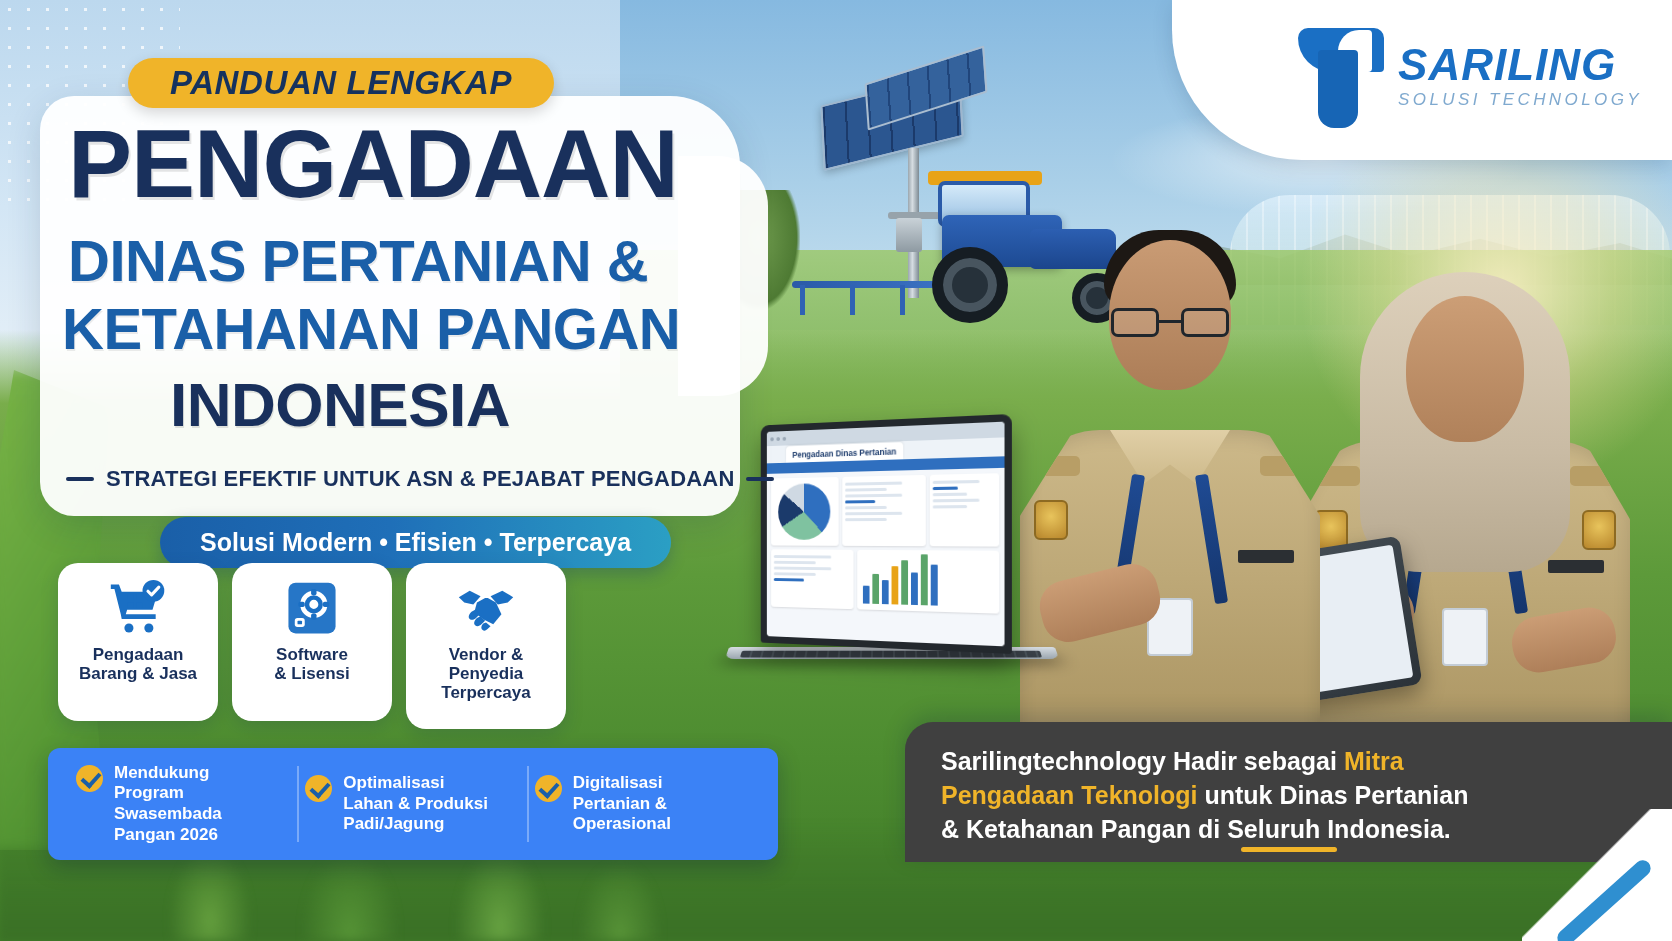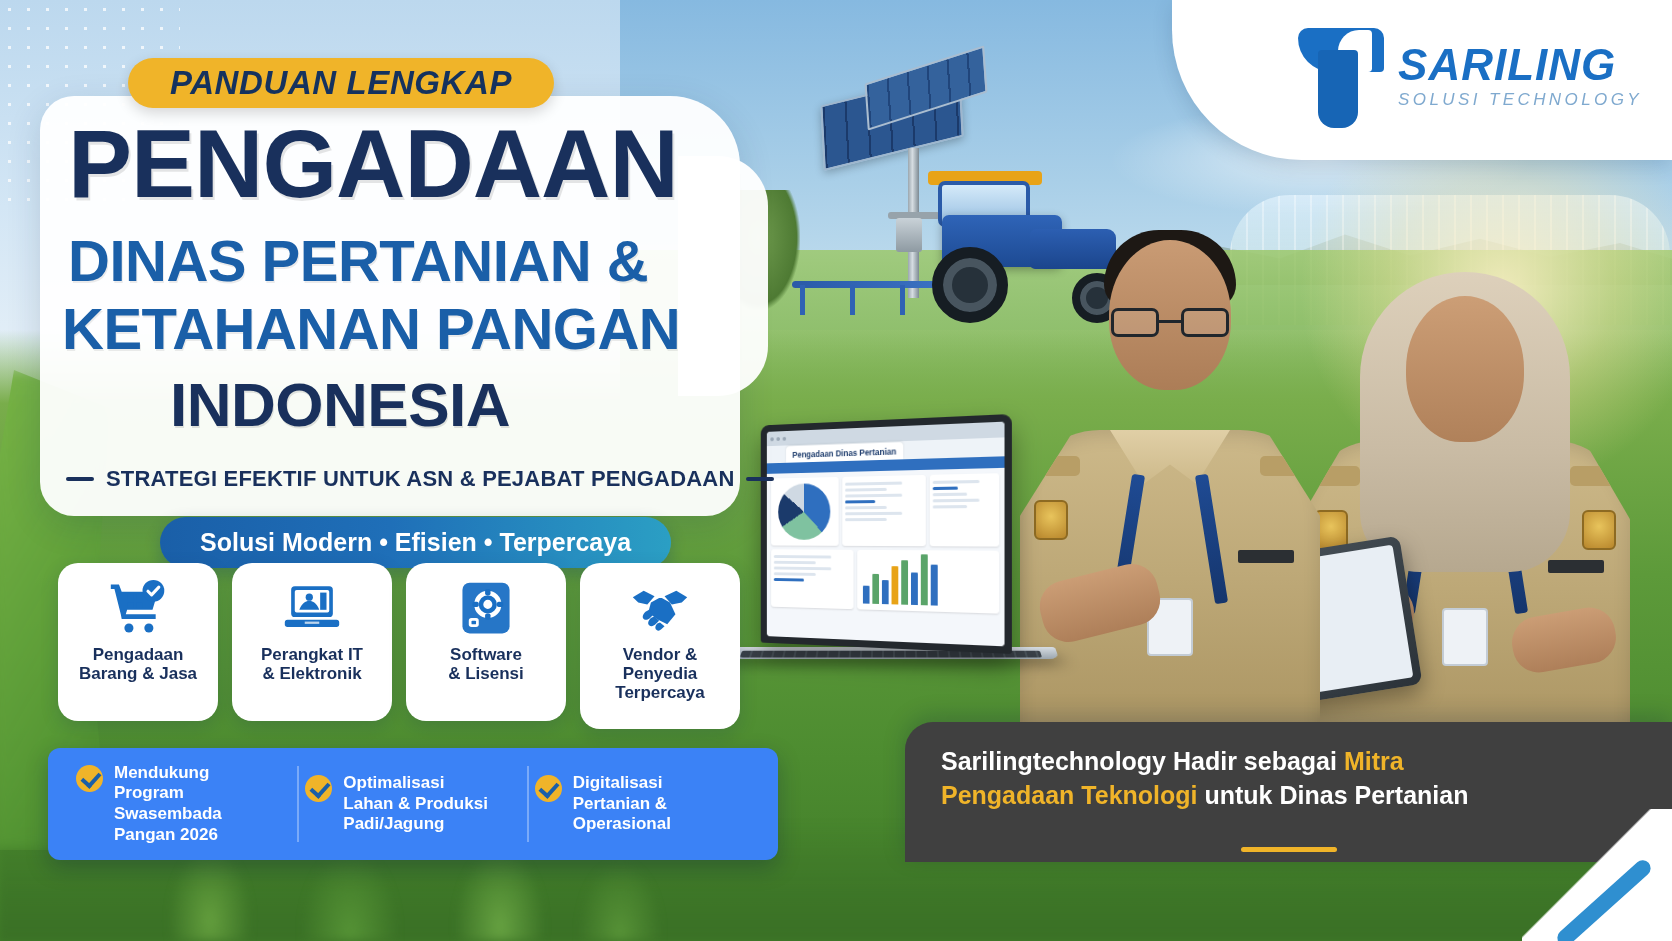--- a/index.html
+++ b/index.html
@@ -646,37 +646,20 @@
           <circle cx="49" cy="13" r="12" fill="#1a6fc4"></circle>
           <path d="M43 13.5l4 4 8-8.5" stroke="#fff" stroke-width="3.4" fill="none" stroke-linecap="round" stroke-linejoin="round"></path>
         </svg>
       </div>
       <div class="card-label">
         <span>Pengadaan</span>
         <span>Barang &amp; Jasa</span>
       </div>
     </div>
 
-    <div class="card">
-      <div class="card-icon">
-        <svg class="ic" viewBox="0 0 64 64">
-          <rect x="9" y="8" width="46" height="34" rx="4" fill="#1a6fc4"></rect>
-          <rect x="13" y="12" width="38" height="25" rx="2" fill="#fff"></rect>
-          <circle cx="29" cy="20" r="4"></circle>
-          <path d="M18 34c3-8 8-10 11-10s8 2 11 10z"></path>
-          <rect x="41" y="15" width="7" height="19"></rect>
-          <rect x="2" y="45" width="60" height="8" rx="3" fill="#1a6fc4"></rect>
-          <rect x="24" y="47" width="16" height="2.5" fill="#fff" opacity=".7"></rect>
-        </svg>
-      </div>
-      <div class="card-label">
-        <span>Perangkat IT</span>
-        <span>&amp; Elektronik</span>
-      </div>
-    </div>
 
     <div class="card">
       <div class="card-icon">
         <svg class="ic" viewBox="0 0 64 64">
           <path d="M14 4h36a8 8 0 018 8v40a8 8 0 01-8 8H14a8 8 0 01-8-8V12a8 8 0 018-8z" opacity=".95"></path>
           <circle cx="34" cy="28" r="15" fill="#fff"></circle>
           <path d="M34 18a10 10 0 100 20 10 10 0 000-20zm0 5a5 5 0 110 10 5 5 0 010-10z"></path>
           <rect x="31" y="11" width="6" height="7" rx="2"></rect>
             <rect x="31" y="38" width="6" height="7" rx="2"></rect>
           <rect x="17" y="25" width="7" height="6" rx="2"></rect>
@@ -735,20 +718,21 @@
         <span>Pertanian &amp;</span>
         <span>Operasional</span>
       </span>
     </div>
   </div>
 
   <div class="caption">
     <div class="caption-text">
       <span>Sarilingtechnology Hadir sebagai </span><b>Mitra</b><br>
       <b>Pengadaan Teknologi</b><span> untuk </span><w>Dinas Pertanian</w><br>
+      <span>&amp; Ketahanan Pangan di Seluruh Indonesia.</span>
     </div>
     <div class="caption-accent"></div>
   </div>
   <div class="corner-swoosh"></div>
 
   <div class="logo-plate"></div>
   <div class="logo-wrap">
     <div class="logo-mark">
       <div class="lm-top"></div>
       <div class="lm-cut"></div>

